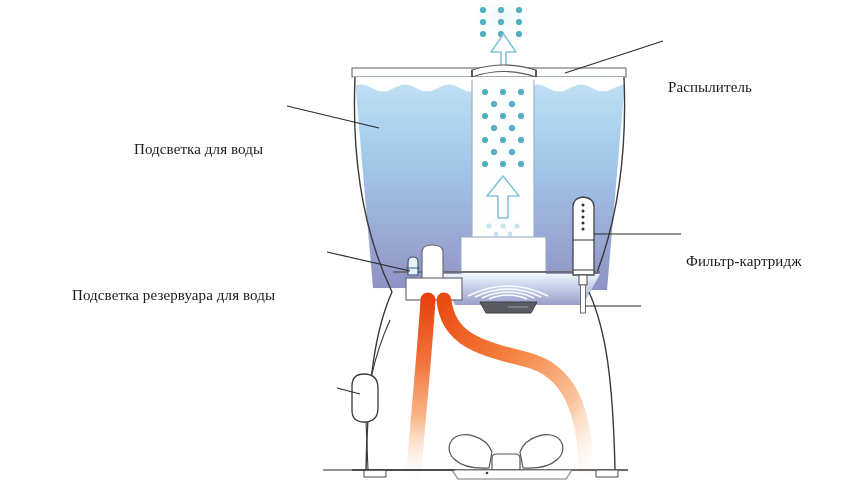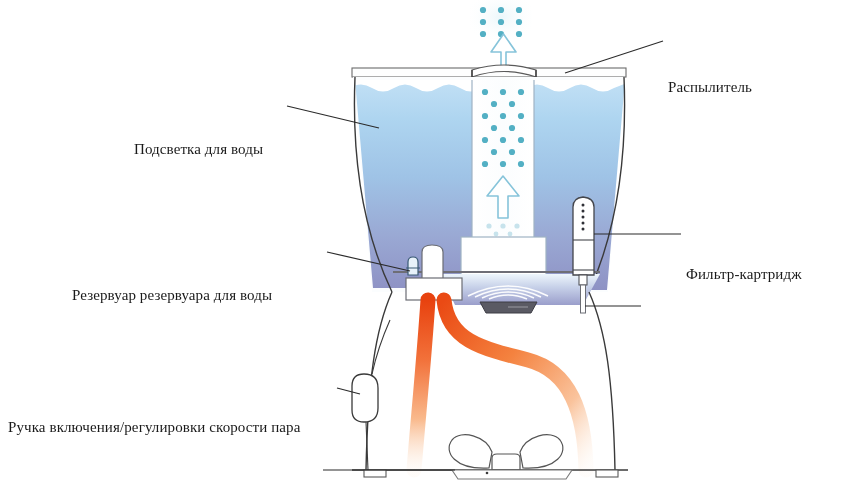--- a/index.html
+++ b/index.html
@@ -30,21 +30,21 @@
     font-family: Liberation Serif, serif;
     font-size: 15px;
     color: #1a1a1a;
     white-space: nowrap;
     line-height: 1.1;
     letter-spacing: 0.1px;
     margin-top: 43px;
   }
   .lbl-sprayer      { left: 668px; top: 36px; }
   .lbl-tank         { left: 134px; top: 98px; }
-  .lbl-filter       { left: 686px; top: 223px; }
+  .lbl-filter       { left: 686px; top: 210px; }
   .lbl-backlight    { left: 72px;  top: 244px; }
   .lbl-membrane     { left: 645px; top: 299px; }
   .lbl-knob         { left: 8px;   top: 376px; }
   .lbl-fan          { left: 101px; top: 461px; }
 </style>
 </head>
 <body>
 
 <div id="diagram-root">
 
@@ -271,19 +271,18 @@
       <path d="M 323 470 L 455 470"></path>
     </g>
   </svg>
 
   <div class="callout-label lbl-sprayer">Распылитель</div>
 
   <div class="callout-label lbl-tank">Подсветка для воды</div>
 
   <div class="callout-label lbl-filter">Фильтр-картридж</div>
 
-  <div class="callout-label lbl-backlight">Резервуар резервуара для воды</div>
-
-
-  <div class="callout-label lbl-knob">Ручка включения/регулировки скорости пара</div>
+  <div class="callout-label lbl-backlight">Подсветка резервуара для воды</div>
+
+
 
 
 </div>
 
 </body></html>

